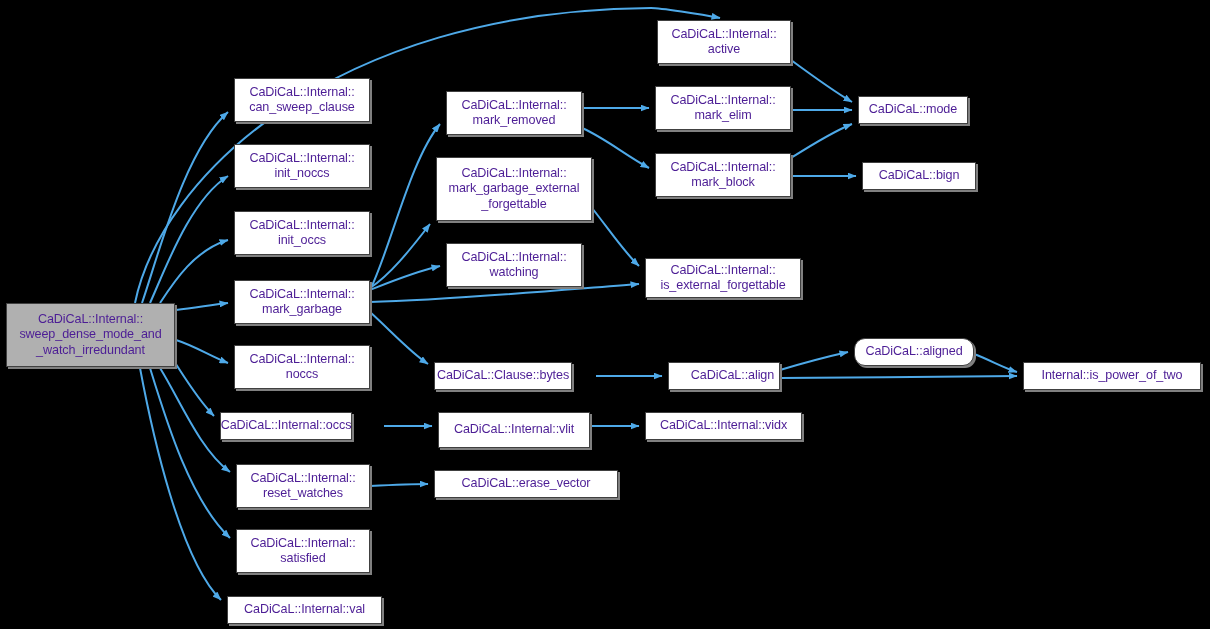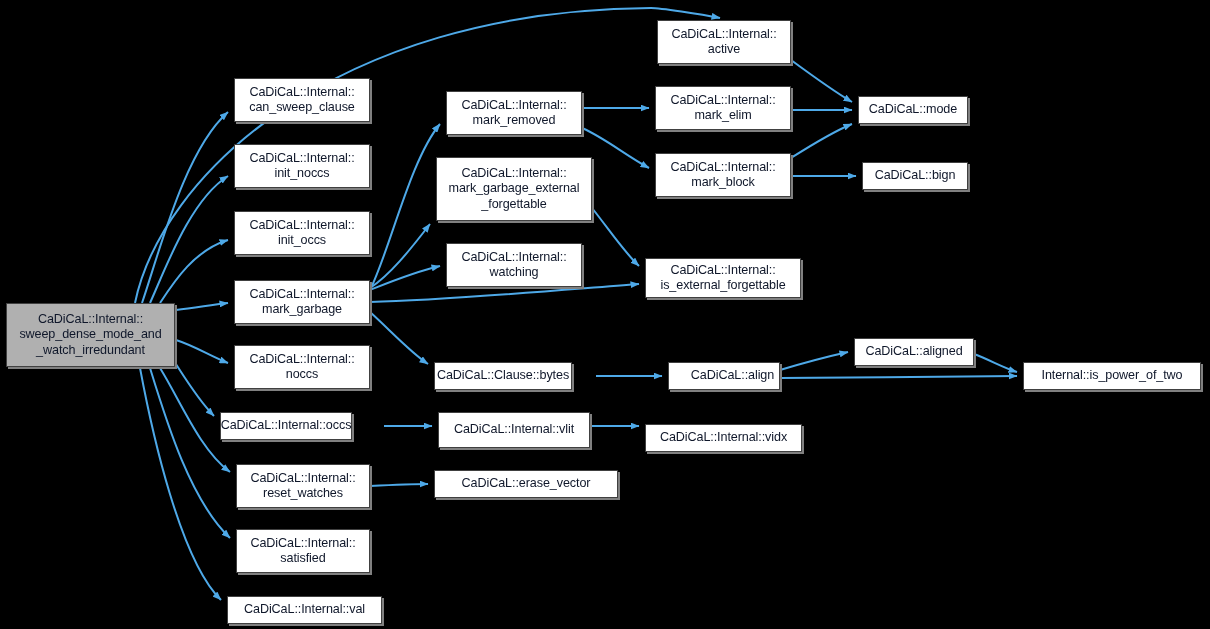--- a/index.html
+++ b/index.html
@@ -27,21 +27,21 @@
   .node {
     position: absolute;
     box-sizing: border-box;
     background: #ffffff;
     border: 1px solid #404040;
     box-shadow: 2px 2px 0 0 #808080;
     display: flex;
     align-items: center;
     justify-content: center;
     text-align: center;
-    color: #0f172a;
+    color: #4c1d95;
     font-size: 12.6px;
     line-height: 15.2px;
     letter-spacing: -0.1px;
     white-space: pre-line;
     z-index: 2;
   }
   .node.highlight {
     background: #b0b0b0;
   }
 </style>
@@ -121,20 +121,20 @@
       <div class="node" style="left: 434px; top: 470px; width: 184px; height: 28px;">CaDiCaL::erase_vector</div>
       <div class="node" style="left: 657px; top: 20px; width: 134px; height: 44px;">CaDiCaL::Internal::
 active</div>
       <div class="node" style="left: 655px; top: 86px; width: 136px; height: 44px;">CaDiCaL::Internal::
 mark_elim</div>
       <div class="node" style="left: 655px; top: 153px; width: 136px; height: 44px;">CaDiCaL::Internal::
 mark_block</div>
       <div class="node" style="left: 645px; top: 258px; width: 156px; height: 40px;">CaDiCaL::Internal::
 is_external_forgettable</div>
       <div class="node" style="left: 668px; top: 362px; width: 112px; height: 28px; padding-left: 17px;">CaDiCaL::align</div>
-      <div class="node" style="left: 645px; top: 412px; width: 157px; height: 28px; margin-top: 12px;">CaDiCaL::Internal::vidx</div>
+      <div class="node" style="left: 645px; top: 412px; width: 157px; height: 28px;">CaDiCaL::Internal::vidx</div>
       <div class="node" style="left: 858px; top: 96px; width: 110px; height: 28px;">CaDiCaL::mode</div>
-      <div class="node" style="left: 862px; top: 162px; width: 106px; height: 28px;">CaDiCaL::bign</div>
-      <div class="node" style="left: 854px; top: 338px; width: 120px; height: 28px;">CaDiCaL::aligned</div>
+      <div class="node" style="left: 862px; top: 162px; width: 114px; height: 28px;">CaDiCaL::bign</div>
+      <div class="node" style="left: 854px; top: 338px; width: 120px; height: 28px; border-radius: 11px;">CaDiCaL::aligned</div>
       <div class="node" style="left: 1023px; top: 362px; width: 178px; height: 28px;">Internal::is_power_of_two</div>
     </div>
 
 </div>
 
 </body></html>

